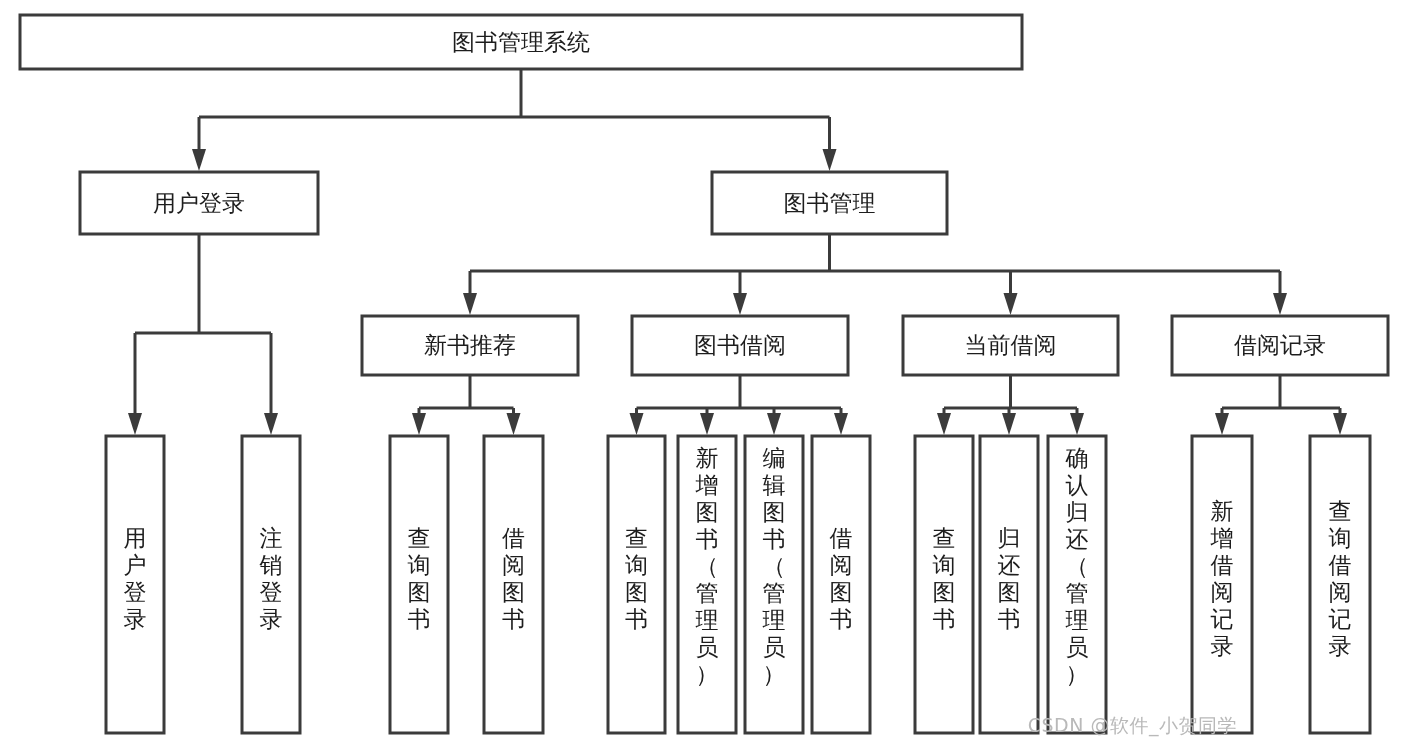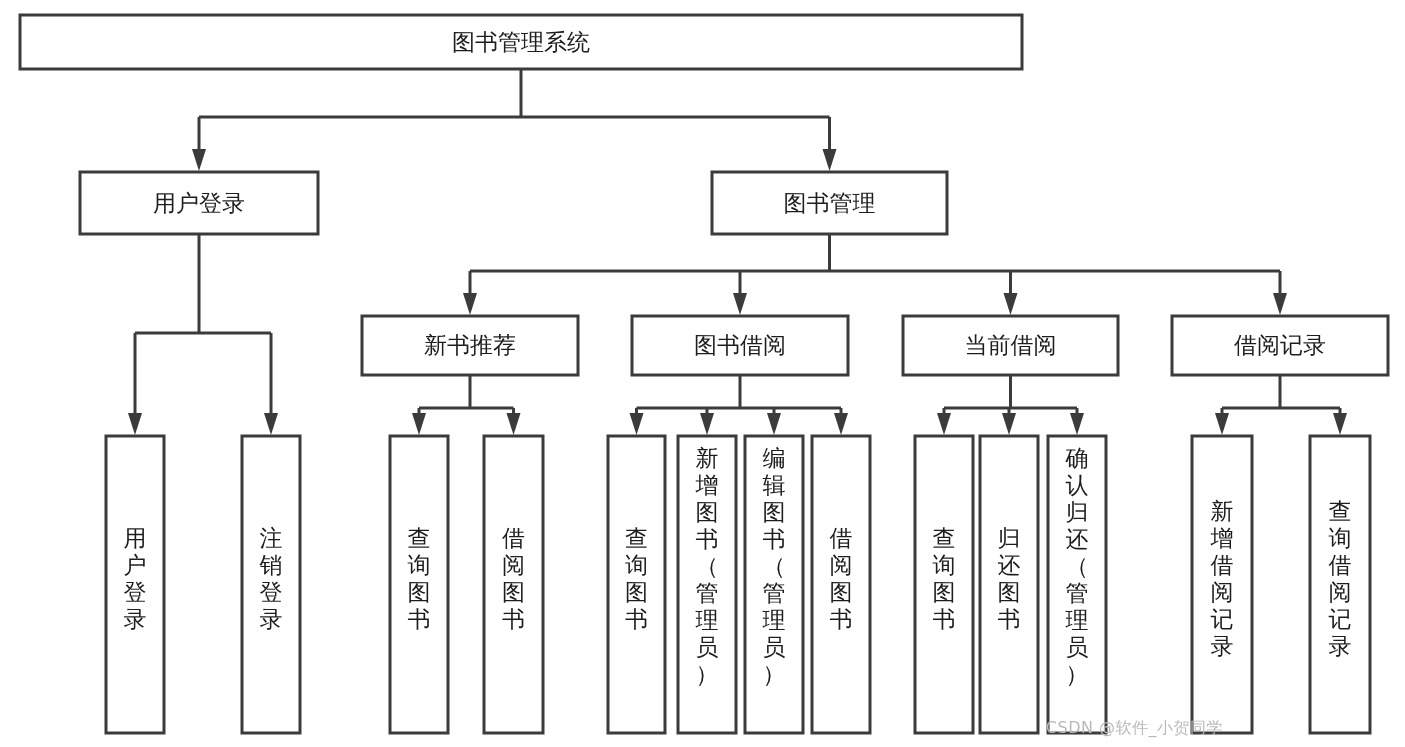--- a/index.html
+++ b/index.html
@@ -50,24 +50,24 @@
     dominant-baseline: middle;
   }
   .node-label-vertical {
     fill: #1d1d1d;
     font-family: "DejaVu Sans", "Liberation Sans", sans-serif;
     font-size: 23px;
     text-anchor: middle;
   }
   .watermark {
     position: absolute;
-    right: 22px;
+    right: 8px;
     bottom: 8px;
     color: #b9b9b9;
-    font-size: 16px;
+    font-size: 19px;
     font-family: "DejaVu Sans", "Liberation Sans", sans-serif;
     letter-spacing: 0.5px;
     white-space: nowrap;
     user-select: none;
   }
 </style>
 </head>
 <body>
 
 <div id="diagram-root">

